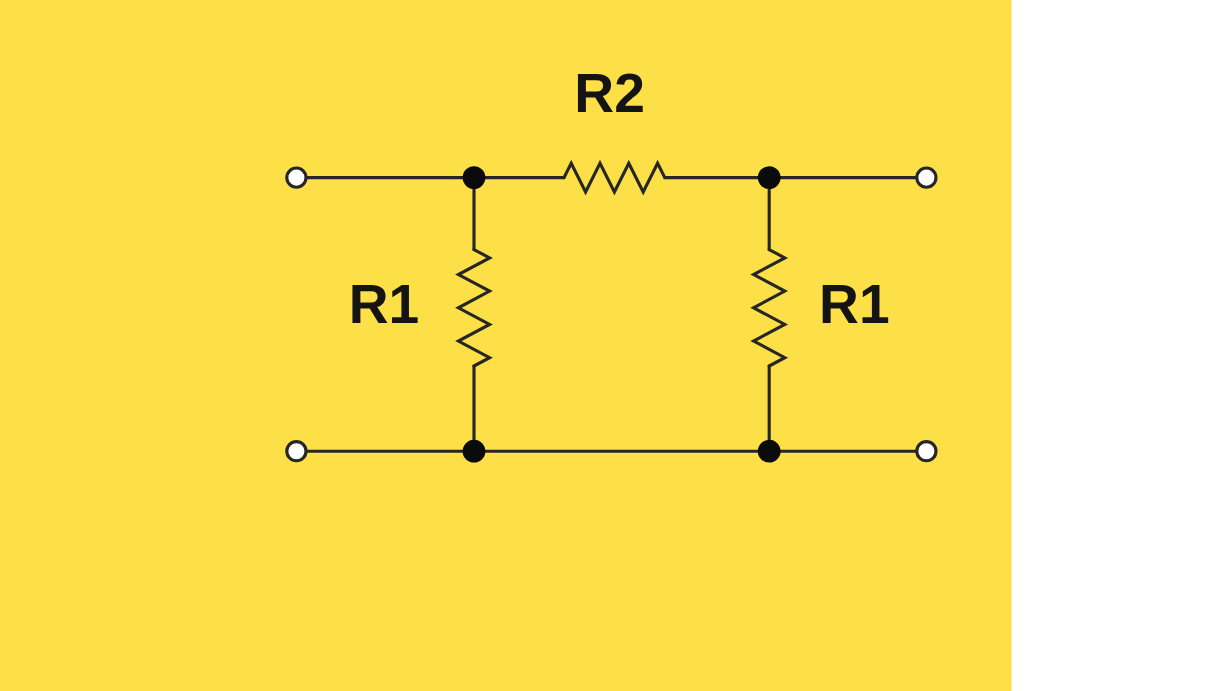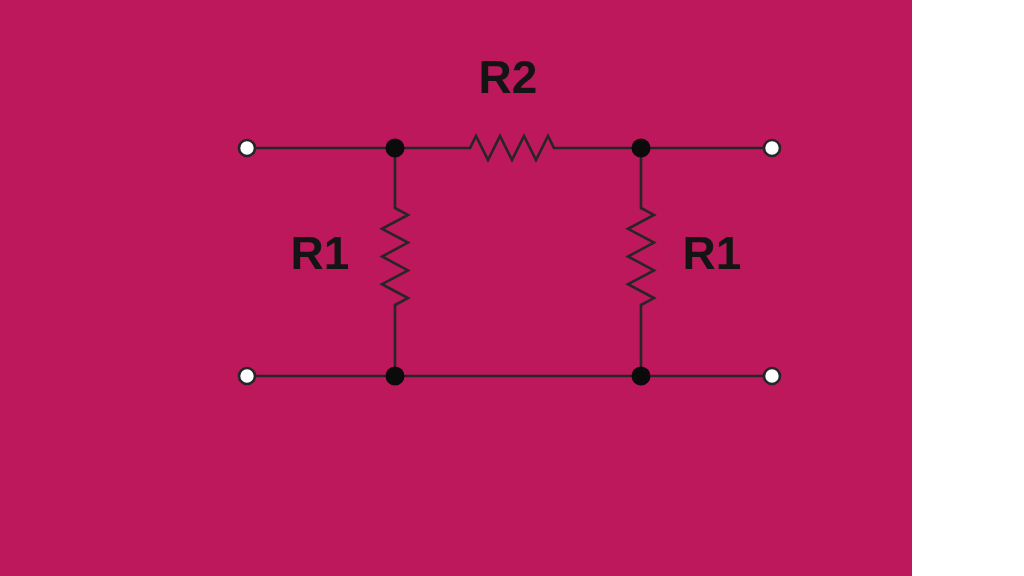--- a/index.html
+++ b/index.html
@@ -6,23 +6,23 @@
     margin: 0;
     padding: 0;
     width: 1024px;
     height: 576px;
     background: #ffffff;
     font-family: "Liberation Sans", sans-serif;
     overflow: hidden;
   }
   .canvas {
     position: relative;
-    width: 912px;
+    width: 843px;
     height: 576px;
-    background: #be185d;
+    background: #fde047;
   }
   svg.schematic {
     position: absolute;
     left: 0;
     top: 0;
     width: 1024px;
     height: 576px;
     display: block;
   }
   .comp-label {

